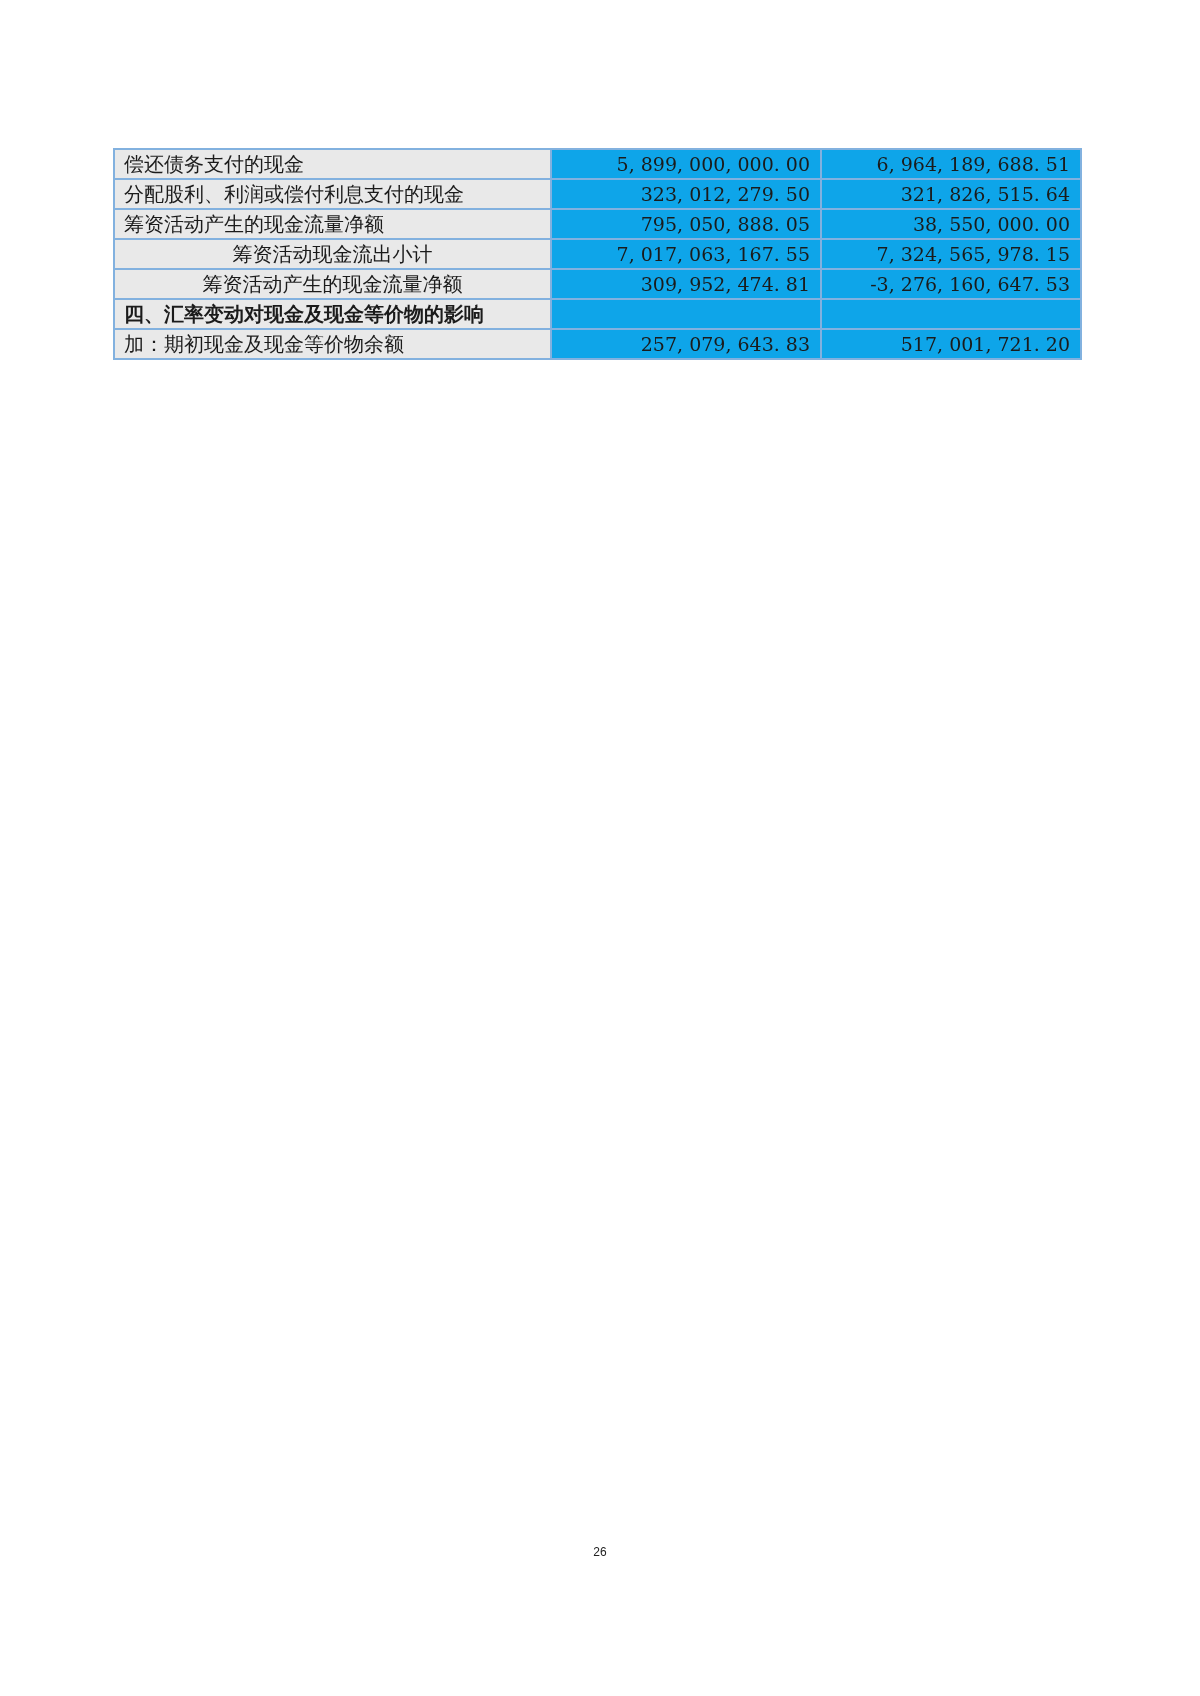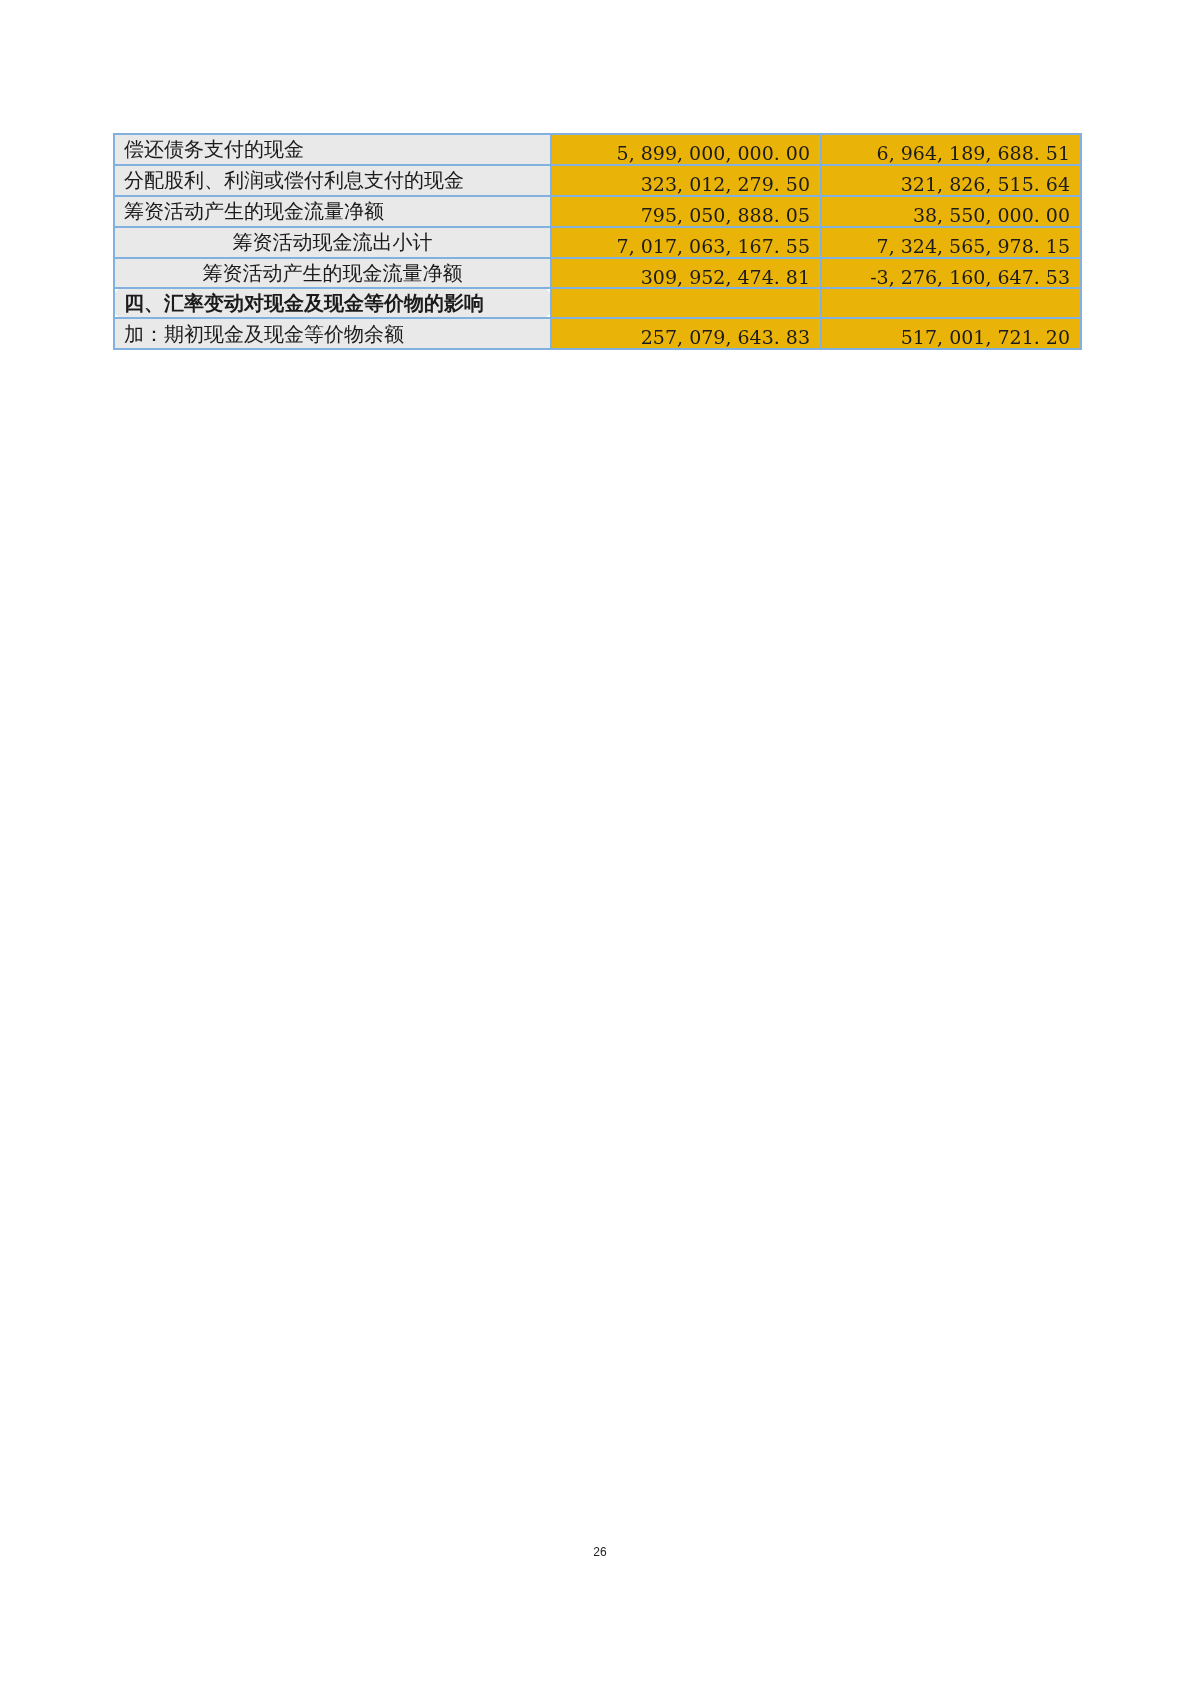--- a/index.html
+++ b/index.html
@@ -16,53 +16,52 @@
   body {
     position: relative;
     height: 1696px;
     overflow: hidden;
     font-family: "DejaVu Serif", "Liberation Serif", serif;
     color: var(--text);
   }
   .cashflow-table {
     position: absolute;
     left: 113px;
-    top: 133px;
+    top: 148px;
     width: 967px;
     border-collapse: collapse;
     table-layout: fixed;
   }
   .cashflow-table td {
     border: 2px solid var(--border-blue);
     height: 30px;
     font-size: 20px;
     line-height: 1.1;
     vertical-align: middle;
     overflow: hidden;
     white-space: nowrap;
   }
   td.label-cell {
     background: var(--label-bg);
     text-align: left;
     padding: 0 6px 0 9px;
   }
   td.num-cell {
-    background: #eab308;
+    background: #0ea5e9;
     text-align: right;
-    padding: 8px 10px 0 4px;
+    padding: 0 10px 0 4px;
     font-size: 19px;
   }
   tr.row-subtotal td.label-cell {
     text-align: center;
     font-weight: normal;
     padding: 0 4px;
   }
   tr.row-section td.label-cell {
     font-weight: bold;
-    border-radius: 9px;
   }
   .page-number {
     position: absolute;
     top: 1545px;
     left: 0;
     width: 100%;
     text-align: center;
     font-family: "Liberation Sans", "DejaVu Sans", sans-serif;
     font-size: 12px;
     color: #222;

